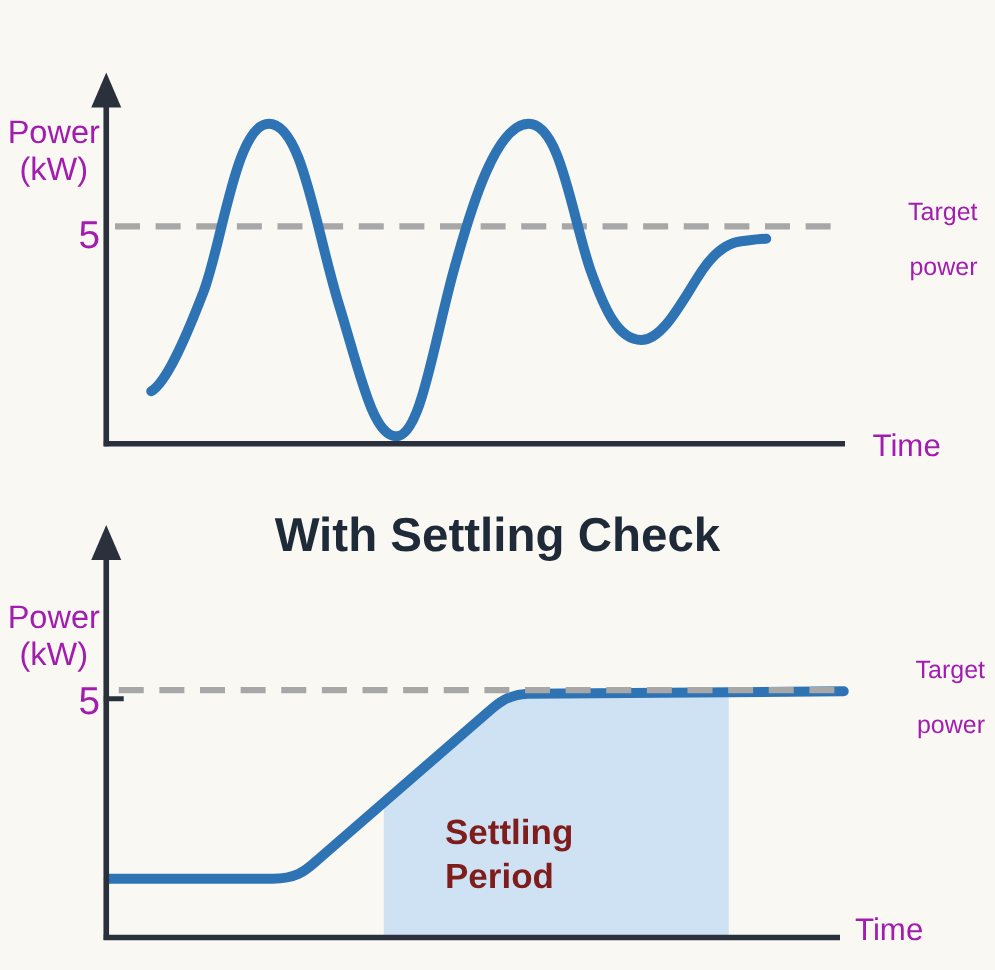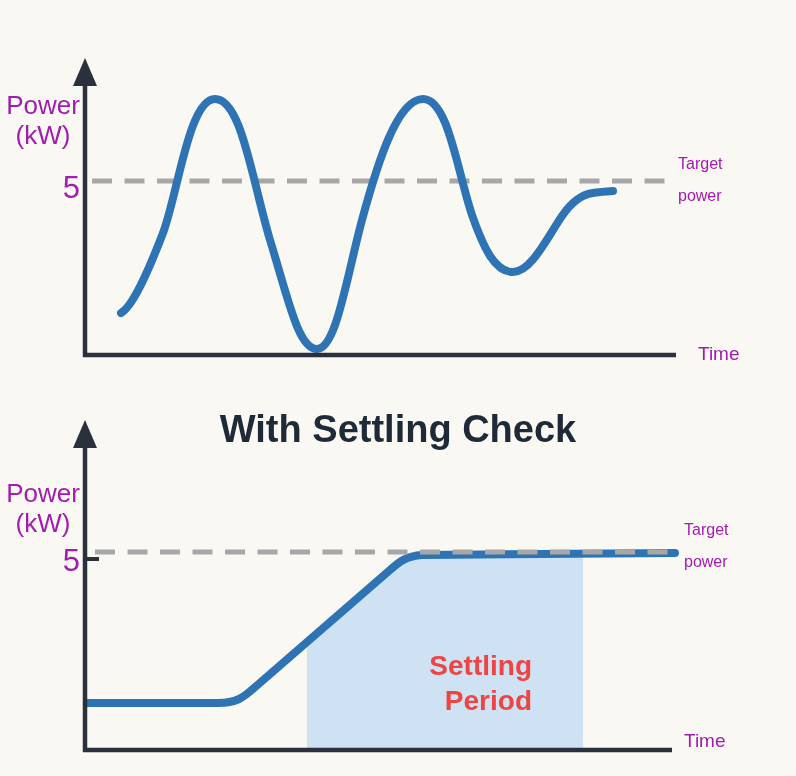--- a/index.html
+++ b/index.html
@@ -13,25 +13,25 @@
   .abs{position:absolute;}
   .chart-title{
     left:0;right:0;text-align:center;
     font-size:38px;font-weight:bold;color:#1f2a38;
     letter-spacing:0px;
   }
   .lbl{color:#a21caf;}
   .pre{white-space:pre-line;}
   .ylab{width:82px;text-align:center;font-size:26px;line-height:30px;}
   .ytick{width:40px;text-align:right;font-size:31px;}
-  .target{width:104px;text-align:left;font-size:16px;line-height:32px;}
-  .time{font-size:19px;}
+  .target{width:104px;text-align:right;font-size:20px;line-height:44px;}
+  .time{font-size:25px;}
   .settling{
-    width:176px;text-align:right;
-    font-size:28px;line-height:35px;font-weight:600;color:#ef4444;
+    width:176px;text-align:left;
+    font-size:28px;line-height:35px;font-weight:600;color:#7f1d1d;
   }
   svg{display:block;}
 </style>
 </head>
 <body>
 
 <div class="stage">
 
   <section class="abs" style="left:0;top:0;width:796px;height:390px;">
 

